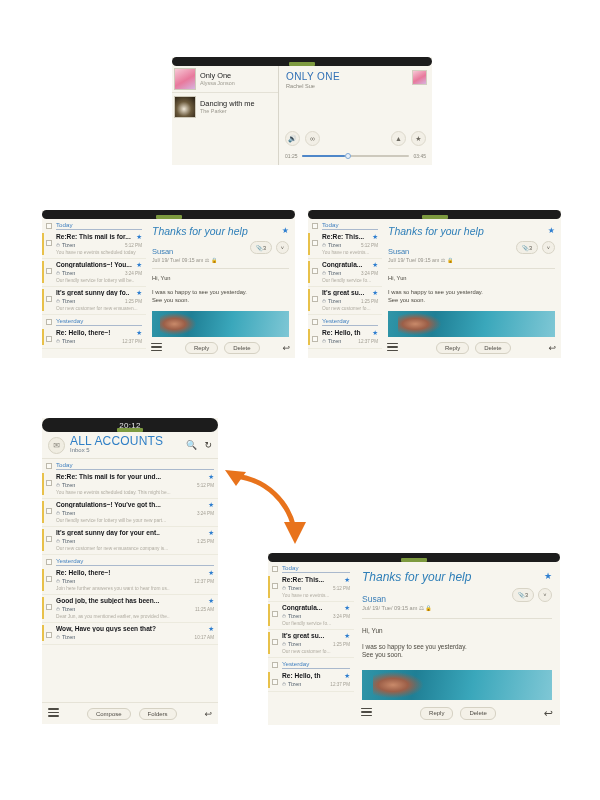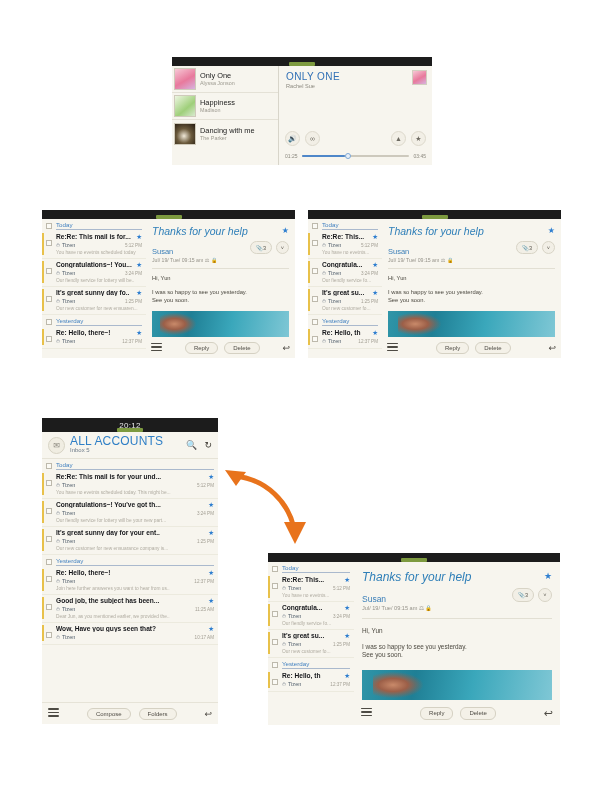--- a/index.html
+++ b/index.html
@@ -4,21 +4,21 @@
 <style>
   * { box-sizing: border-box; margin:0; padding:0; }
   body {
     width:600px; height:800px;
     background:#ffffff;
     font-family:"Liberation Sans", sans-serif;
     position:relative;
     overflow:hidden;
   }
   .panel { position:absolute; background:#f7f5ee; overflow:hidden; }
-  .statusbar { background:#1c1c1c; height:9px; position:relative; }
+  .statusbar { background:#1c1c1c; height:9px; position:relative;border-radius:7px; }
   .statusbar .grip {
     position:absolute; left:50%; transform:translateX(-50%);
     bottom:0px; width:26px; height:4px; background:#7d9a3f; border-radius:1px;
   }
   .statusbar.tall { height:14px; display:flex; align-items:center; justify-content:center; }
   .statusbar.tall .clock { color:#e8e8e8; font-size:8px; letter-spacing:.3px; }
 
   
   #music { left:172px; top:57px; width:260px; height:108px; }
   .mp-body { display:flex; height:136px; }
@@ -117,27 +117,20 @@
   </div>
   <div class="mp-body">
     <div class="mp-list">
       <div class="mp-row">
         <div class="mp-art" style="background:linear-gradient(150deg,#f7c9d6,#e8799c 55%,#d8b4e0)"></div>
         <div class="mp-meta">
           <div class="mp-title">Only One</div>
           <div class="mp-artist">Alyssa Jonson</div>
         </div>
       </div>
-      <div class="mp-row">
-        <div class="mp-art" style="background:linear-gradient(140deg,#eef6e2,#9fcf7a 60%,#d9ead0)"></div>
-        <div class="mp-meta">
-          <div class="mp-title">Happiness</div>
-          <div class="mp-artist">Madison</div>
-        </div>
-      </div>
       <div class="mp-row" style="border-bottom:none">
         <div class="mp-art" style="background:radial-gradient(circle at 45% 60%,#f0e8d8 0%,#6b5a3c 45%,#241a10 100%)"></div>
         <div class="mp-meta">
           <div class="mp-title">Dancing with me</div>
           <div class="mp-artist">The Parker</div>
         </div>
       </div>
     </div>
 
     <div class="mp-right">

